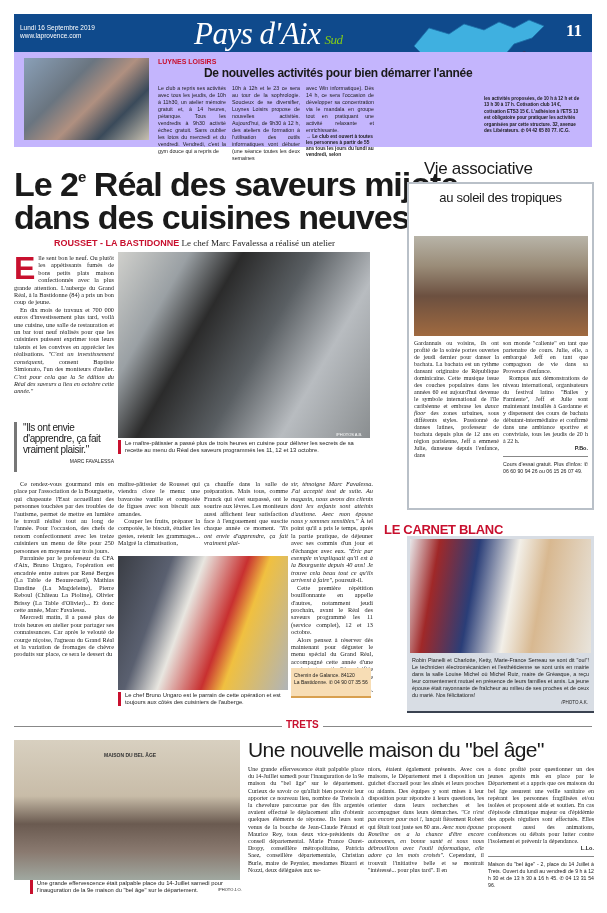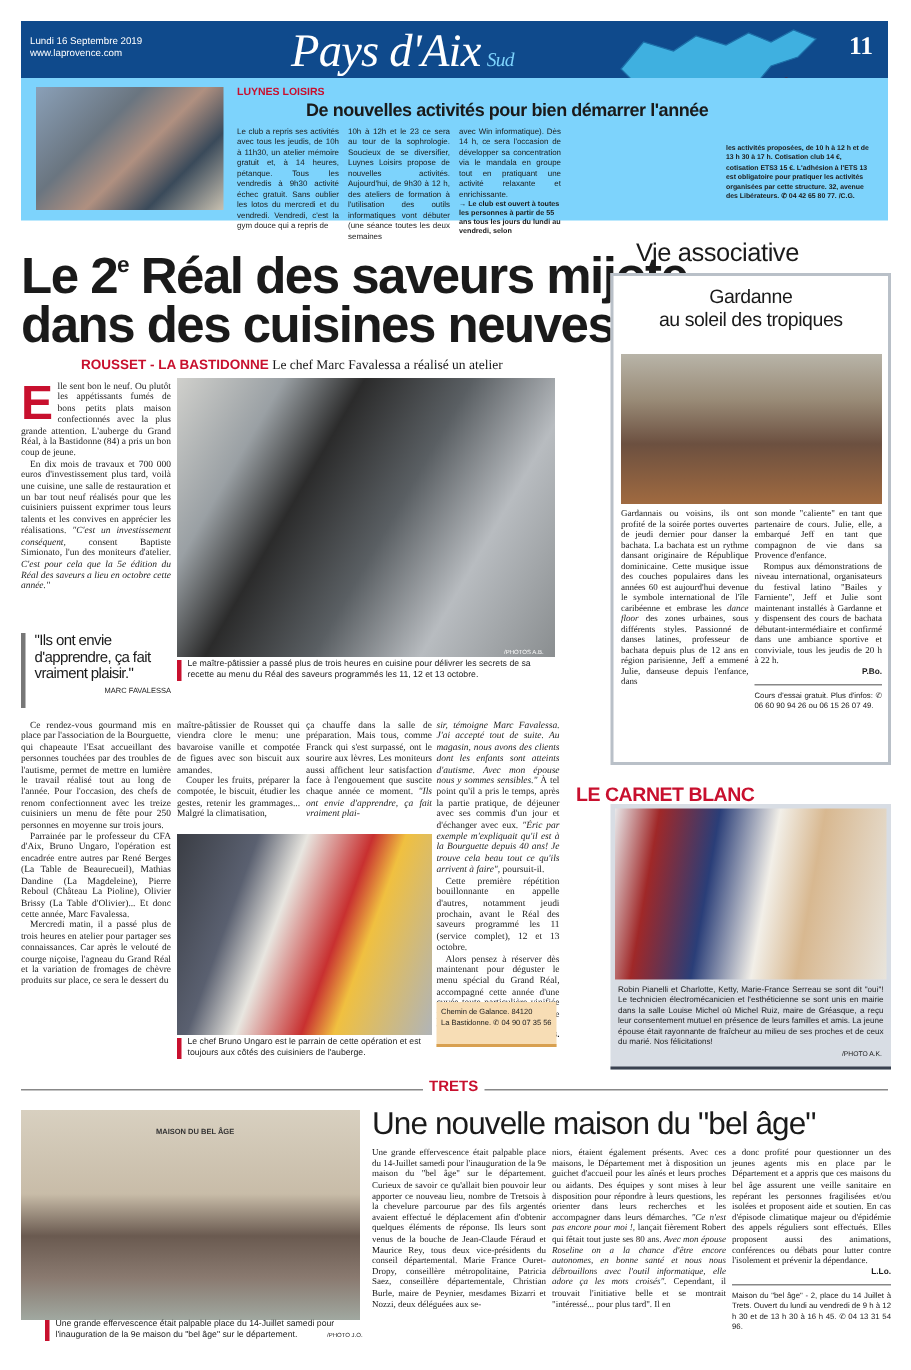--- a/index.html
+++ b/index.html
@@ -3,24 +3,24 @@
 <meta charset="utf-8">
 <style>
   * { box-sizing: border-box; margin: 0; padding: 0; }
   body { width: 607px; height: 913px; background: #fff; font-family: "Liberation Serif", serif; color: #1a1a1a; position: relative; overflow: hidden; }
   .abs { position: absolute; }
   .sans { font-family: "Liberation Sans", sans-serif; }
   .serif { font-family: "Liberation Serif", serif; margin-left: 40px; }
   .header { left: 14px; top: 14px; width: 578px; height: 38px; background: #0f4a8c; }
   .hdr-date { left: 6px; top: 10px; color: #fff; font-size: 6.5px; line-height: 8px; font-family: "Liberation Sans", sans-serif; }
   .hdr-title { left: 180px; top: 2px; color: #fff; font-size: 31px; font-style: italic; font-family: "Liberation Serif", serif; letter-spacing: -0.5px; white-space: nowrap; }
-  .hdr-title .sud { color: #7dd3fc; font-size: 13px; margin-left: 4px; }
+  .hdr-title .sud { color: #84cc16; font-size: 13px; margin-left: 4px; }
   .hdr-page { right: 10px; top: 7px; color: #fff; font-size: 17px; font-weight: bold; font-family: "Liberation Serif", serif; }
   .map { left: 390px; top: 2px; width: 150px; height: 72px; }
-  .top-band { left: 14px; top: 52px; width: 578px; height: 95px; background: #7dd3fc; }
+  .top-band { left: 14px; top: 52px; width: 578px; height: 95px; background: #c4b5fd; }
   .top-photo { left: 10px; top: 6px; width: 125px; height: 82px; background: linear-gradient(135deg,#8aa0b8 0%,#6a7580 35%,#b09080 55%,#3a4a5a 75%,#c8c0b0 100%); }
   .kicker-red { color: #c8102e; font-weight: bold; font-family: "Liberation Sans", sans-serif; }
   .col-text { font-size: 6.3px; line-height: 7.4px; text-align: justify; }
   .main-h1 { left: 14px; top: 160px; font-family: "Liberation Sans", sans-serif; font-weight: bold; font-size: 34px; line-height: 33px; letter-spacing: -1px; color: #1a1a1a; white-space: nowrap; }
   .main-h1 sup { font-size: 15px; vertical-align: 14px; }
   .subhead { left: 14px; top: 238px; font-size: 9px; white-space: nowrap; }
   .subhead .kicker-red { font-size: 9px; }
   .dropcap { float: left; font-family: "Liberation Sans", sans-serif; font-weight: bold; color: #c8102e; font-size: 32px; line-height: 26px; margin: 1px 3px 0 0; }
   .quote-box { left: 14px; top: 422px; width: 100px; height: 50px; border-left: 3px solid #777; padding-left: 6px; }
   .quote-text { font-family: "Liberation Sans", sans-serif; font-size: 10px; line-height: 11px; letter-spacing: -0.4px; }
@@ -121,21 +121,20 @@
   <div class="sig">A.B.</div>
 </div>
 <div class="abs address-box">
   <div>Chemin de Galance. 84120</div>
   <div>La Bastidonne. ✆ 04 90 07 35 56</div>
 </div>
 
 <div class="abs vie-title">Vie associative</div>
 <div class="abs vie-box">
   <div class="abs vie-h2">
-    <div>Gardanne</div>
     <div>au soleil des tropiques</div>
   </div>
   <div class="abs photo3"></div>
   <div class="abs col-text" style="left:5px; top:156px; width:85px; font-size:6px; line-height:7px;">
     <span>Gardannais ou voisins, ils ont profité de la soirée portes ouvertes de jeudi dernier pour danser la bachata. La bachata est un rythme dansant originaire de République dominicaine. Cette musique issue des couches populaires dans les années 60 est aujourd'hui devenue le symbole international de l'île caribéenne et embrase les </span><i>dance floor</i><span> des zones urbaines, sous différents styles. Passionné de danses latines, professeur de bachata depuis plus de 12 ans en région parisienne, Jeff a emmené Julie, danseuse depuis l'enfance, dans</span>
   </div>
   <div class="abs col-text" style="left:94px; top:156px; width:85px; font-size:6px; line-height:7px;">
     <p>son monde "caliente" en tant que partenaire de cours. Julie, elle, a embarqué Jeff en tant que compagnon de vie dans sa Provence d'enfance.</p>
     <p style="text-indent:6px;">Rompus aux démonstrations de niveau international, organisateurs du festival latino "Bailes y Farniente", Jeff et Julie sont maintenant installés à Gardanne et y dispensent des cours de bachata débutant-intermédiaire et confirmé dans une ambiance sportive et conviviale, tous les jeudis de 20 h à 22 h.</p>
     <div class="sig">P.Bo.</div>

